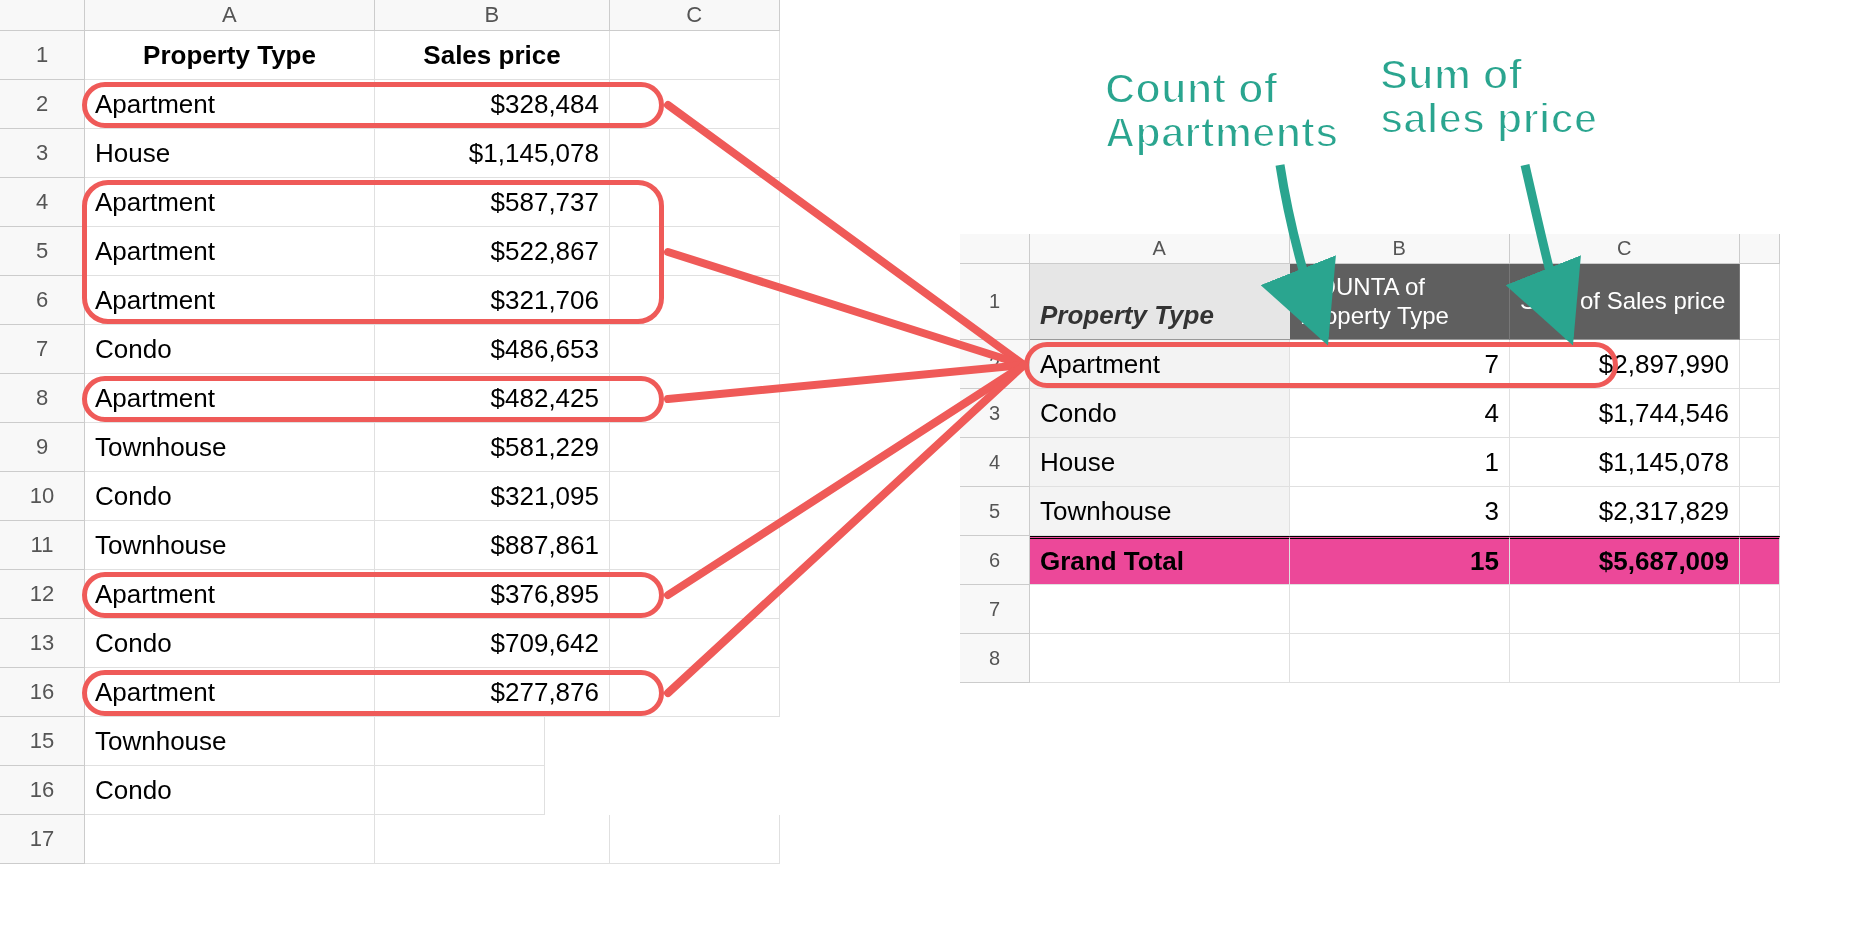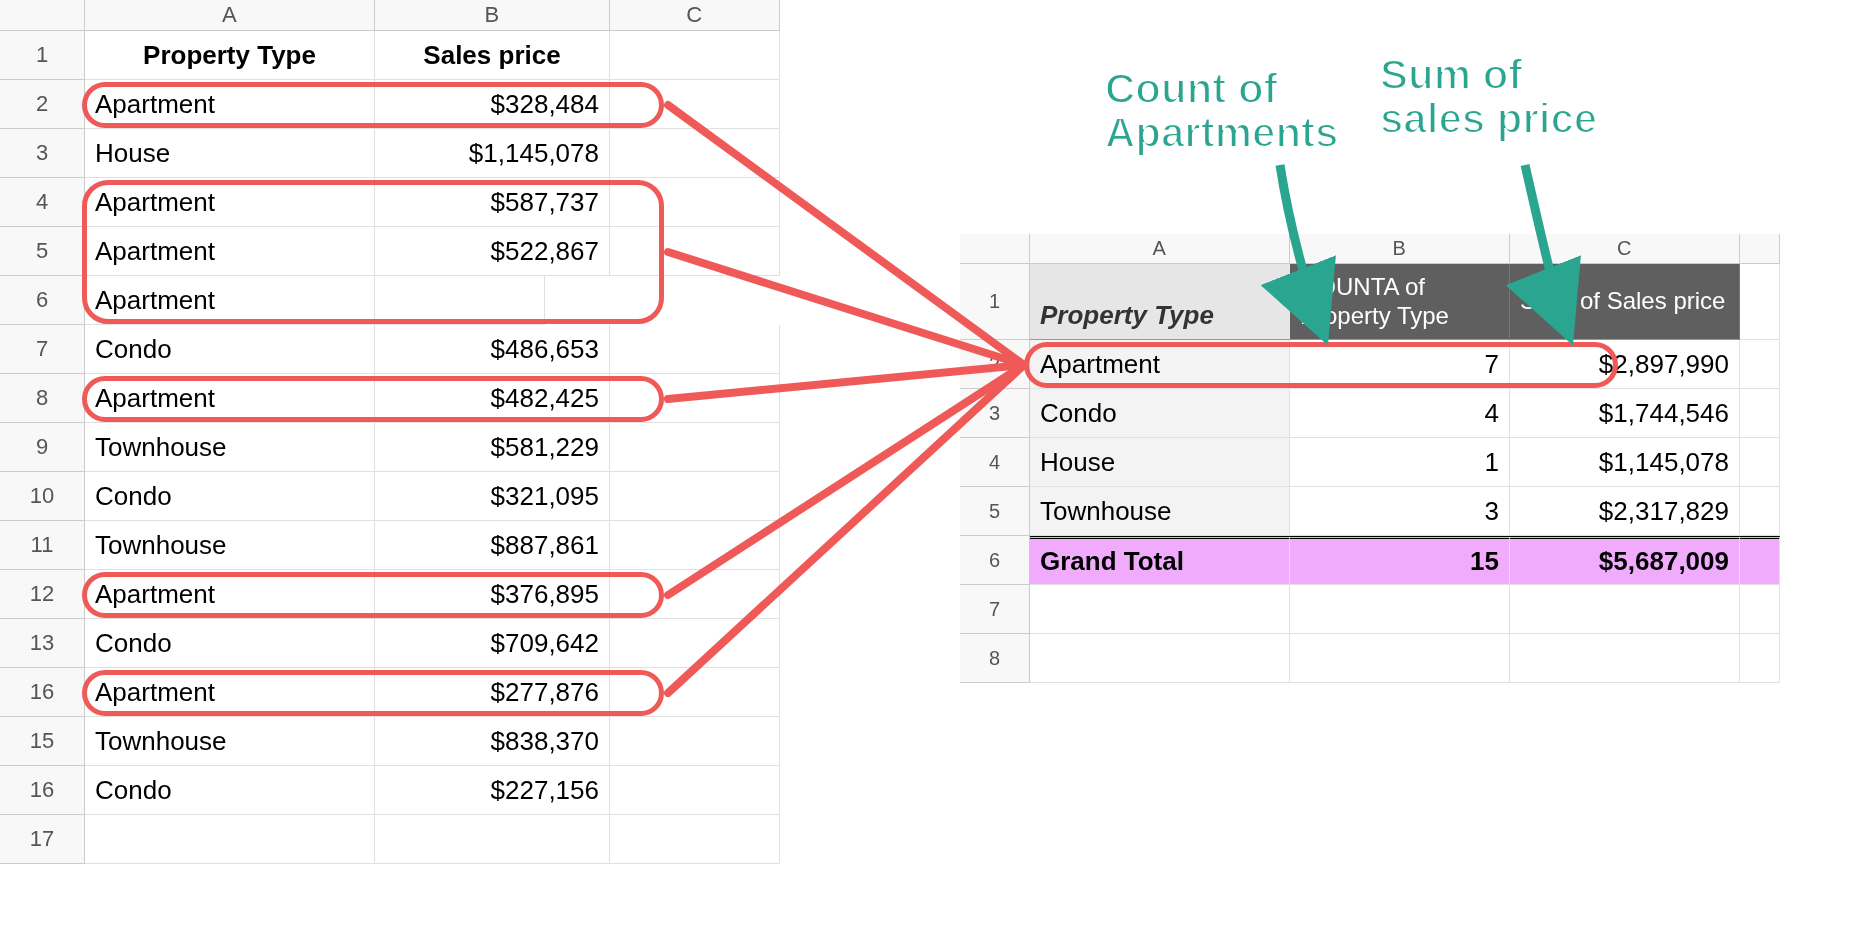--- a/index.html
+++ b/index.html
@@ -105,21 +105,21 @@
     padding: 6px 10px;
     border-right: 1px solid #777;
     border-bottom: 1px solid #999;
     line-height: 1.2;
     white-space: pre-line;
   }
   .pv-rowlabel {
     background: #f3f3f3;
   }
   .pv-total .cell, .pv-total .pv-rowlabel {
-    background: #f0abfc;
+    background: #ec4899;
     font-weight: bold;
     border-top: 3px double #000;
   }
 
   
   .annotation {
     position: absolute;
     font-family: "Trebuchet MS", Arial, sans-serif;
     font-weight: 800;
     font-size: 42px;
@@ -180,20 +180,21 @@
   </div>
   <div class="row">
     <div class="row-head">5</div>
     <div class="cell LA left">Apartment</div>
     <div class="cell LB right">$522,867</div>
     <div class="cell LC"></div>
   </div>
   <div class="row">
     <div class="row-head">6</div>
     <div class="cell LA left">Apartment</div>
+    <div class="cell LB right">$321,706</div>
     <div class="cell LC"></div>
   </div>
   <div class="row">
     <div class="row-head">7</div>
     <div class="cell LA left">Condo</div>
     <div class="cell LB right">$486,653</div>
     <div class="cell LC"></div>
   </div>
   <div class="row">
     <div class="row-head">8</div>
@@ -233,27 +234,25 @@
   </div>
   <div class="row">
     <div class="row-head">16</div>
     <div class="cell LA left">Apartment</div>
     <div class="cell LB right">$277,876</div>
     <div class="cell LC"></div>
   </div>
   <div class="row">
     <div class="row-head">15</div>
     <div class="cell LA left">Townhouse</div>
-    <div class="cell LB right">$838,370</div>
     <div class="cell LC"></div>
   </div>
   <div class="row">
     <div class="row-head">16</div>
     <div class="cell LA left">Condo</div>
-    <div class="cell LB right">$227,156</div>
     <div class="cell LC"></div>
   </div>
   <div class="row">
     <div class="row-head">17</div>
     <div class="cell LA left"></div>
     <div class="cell LB right"></div>
     <div class="cell LC"></div>
   </div>
 </div>
 

